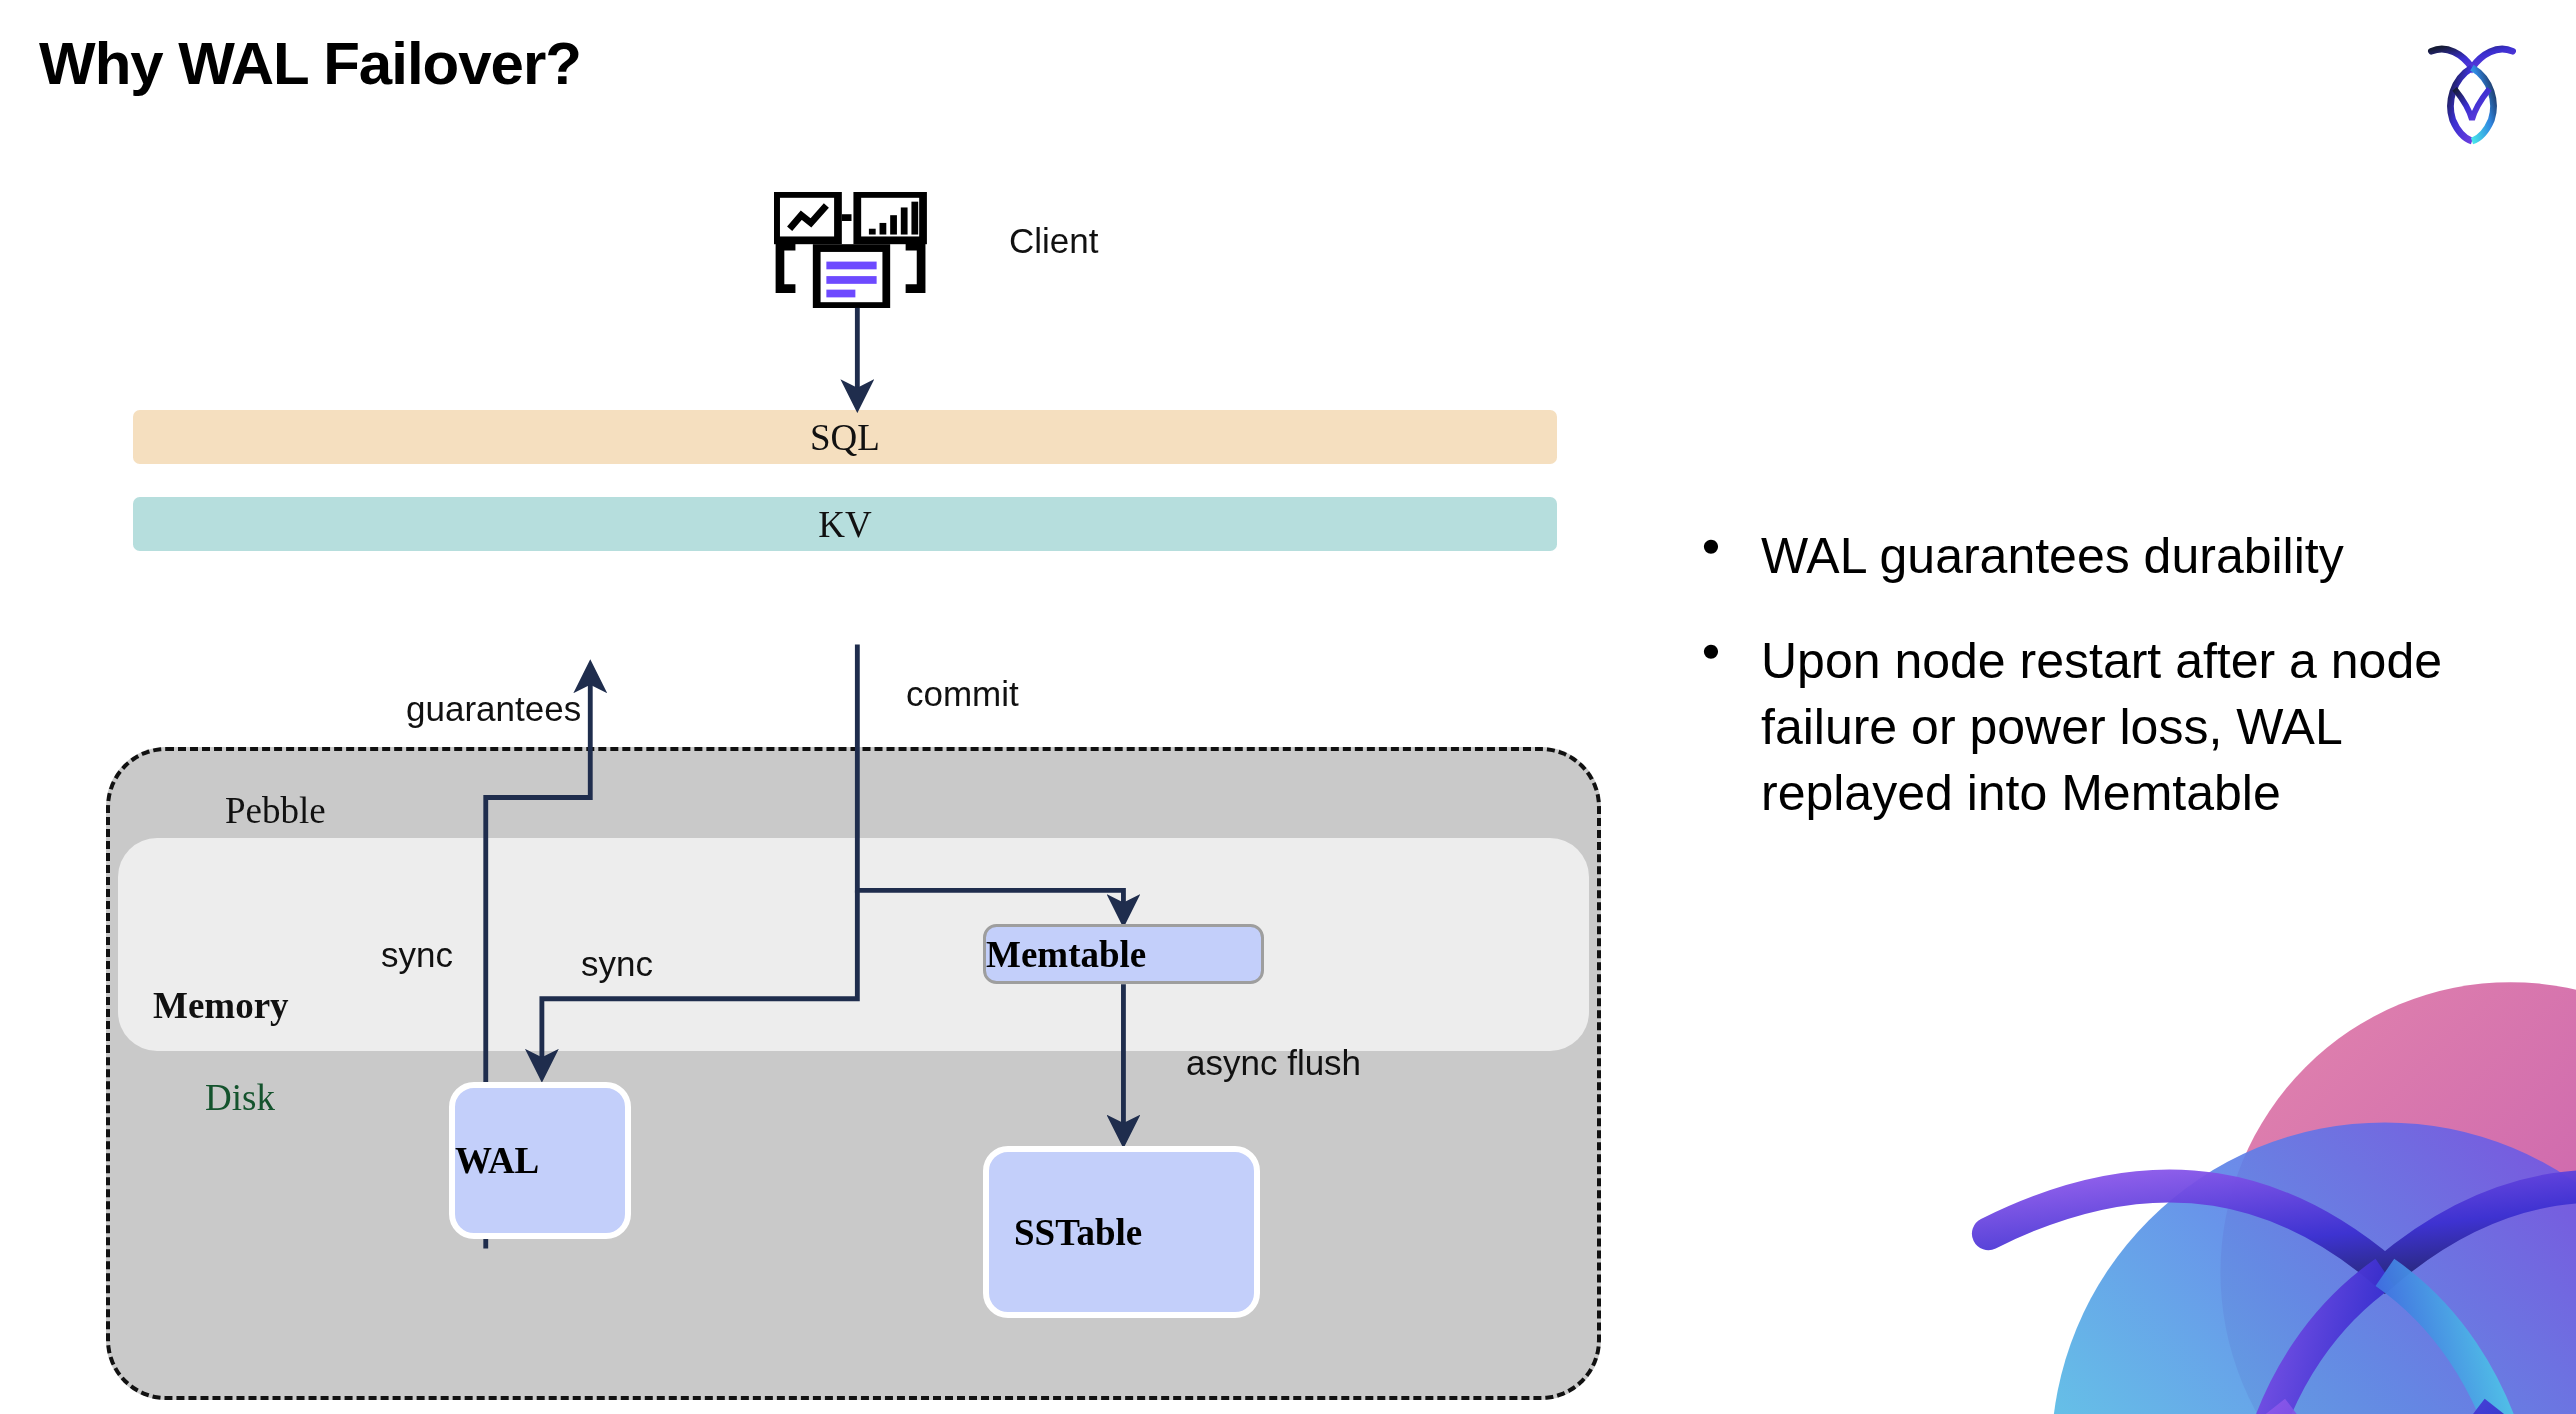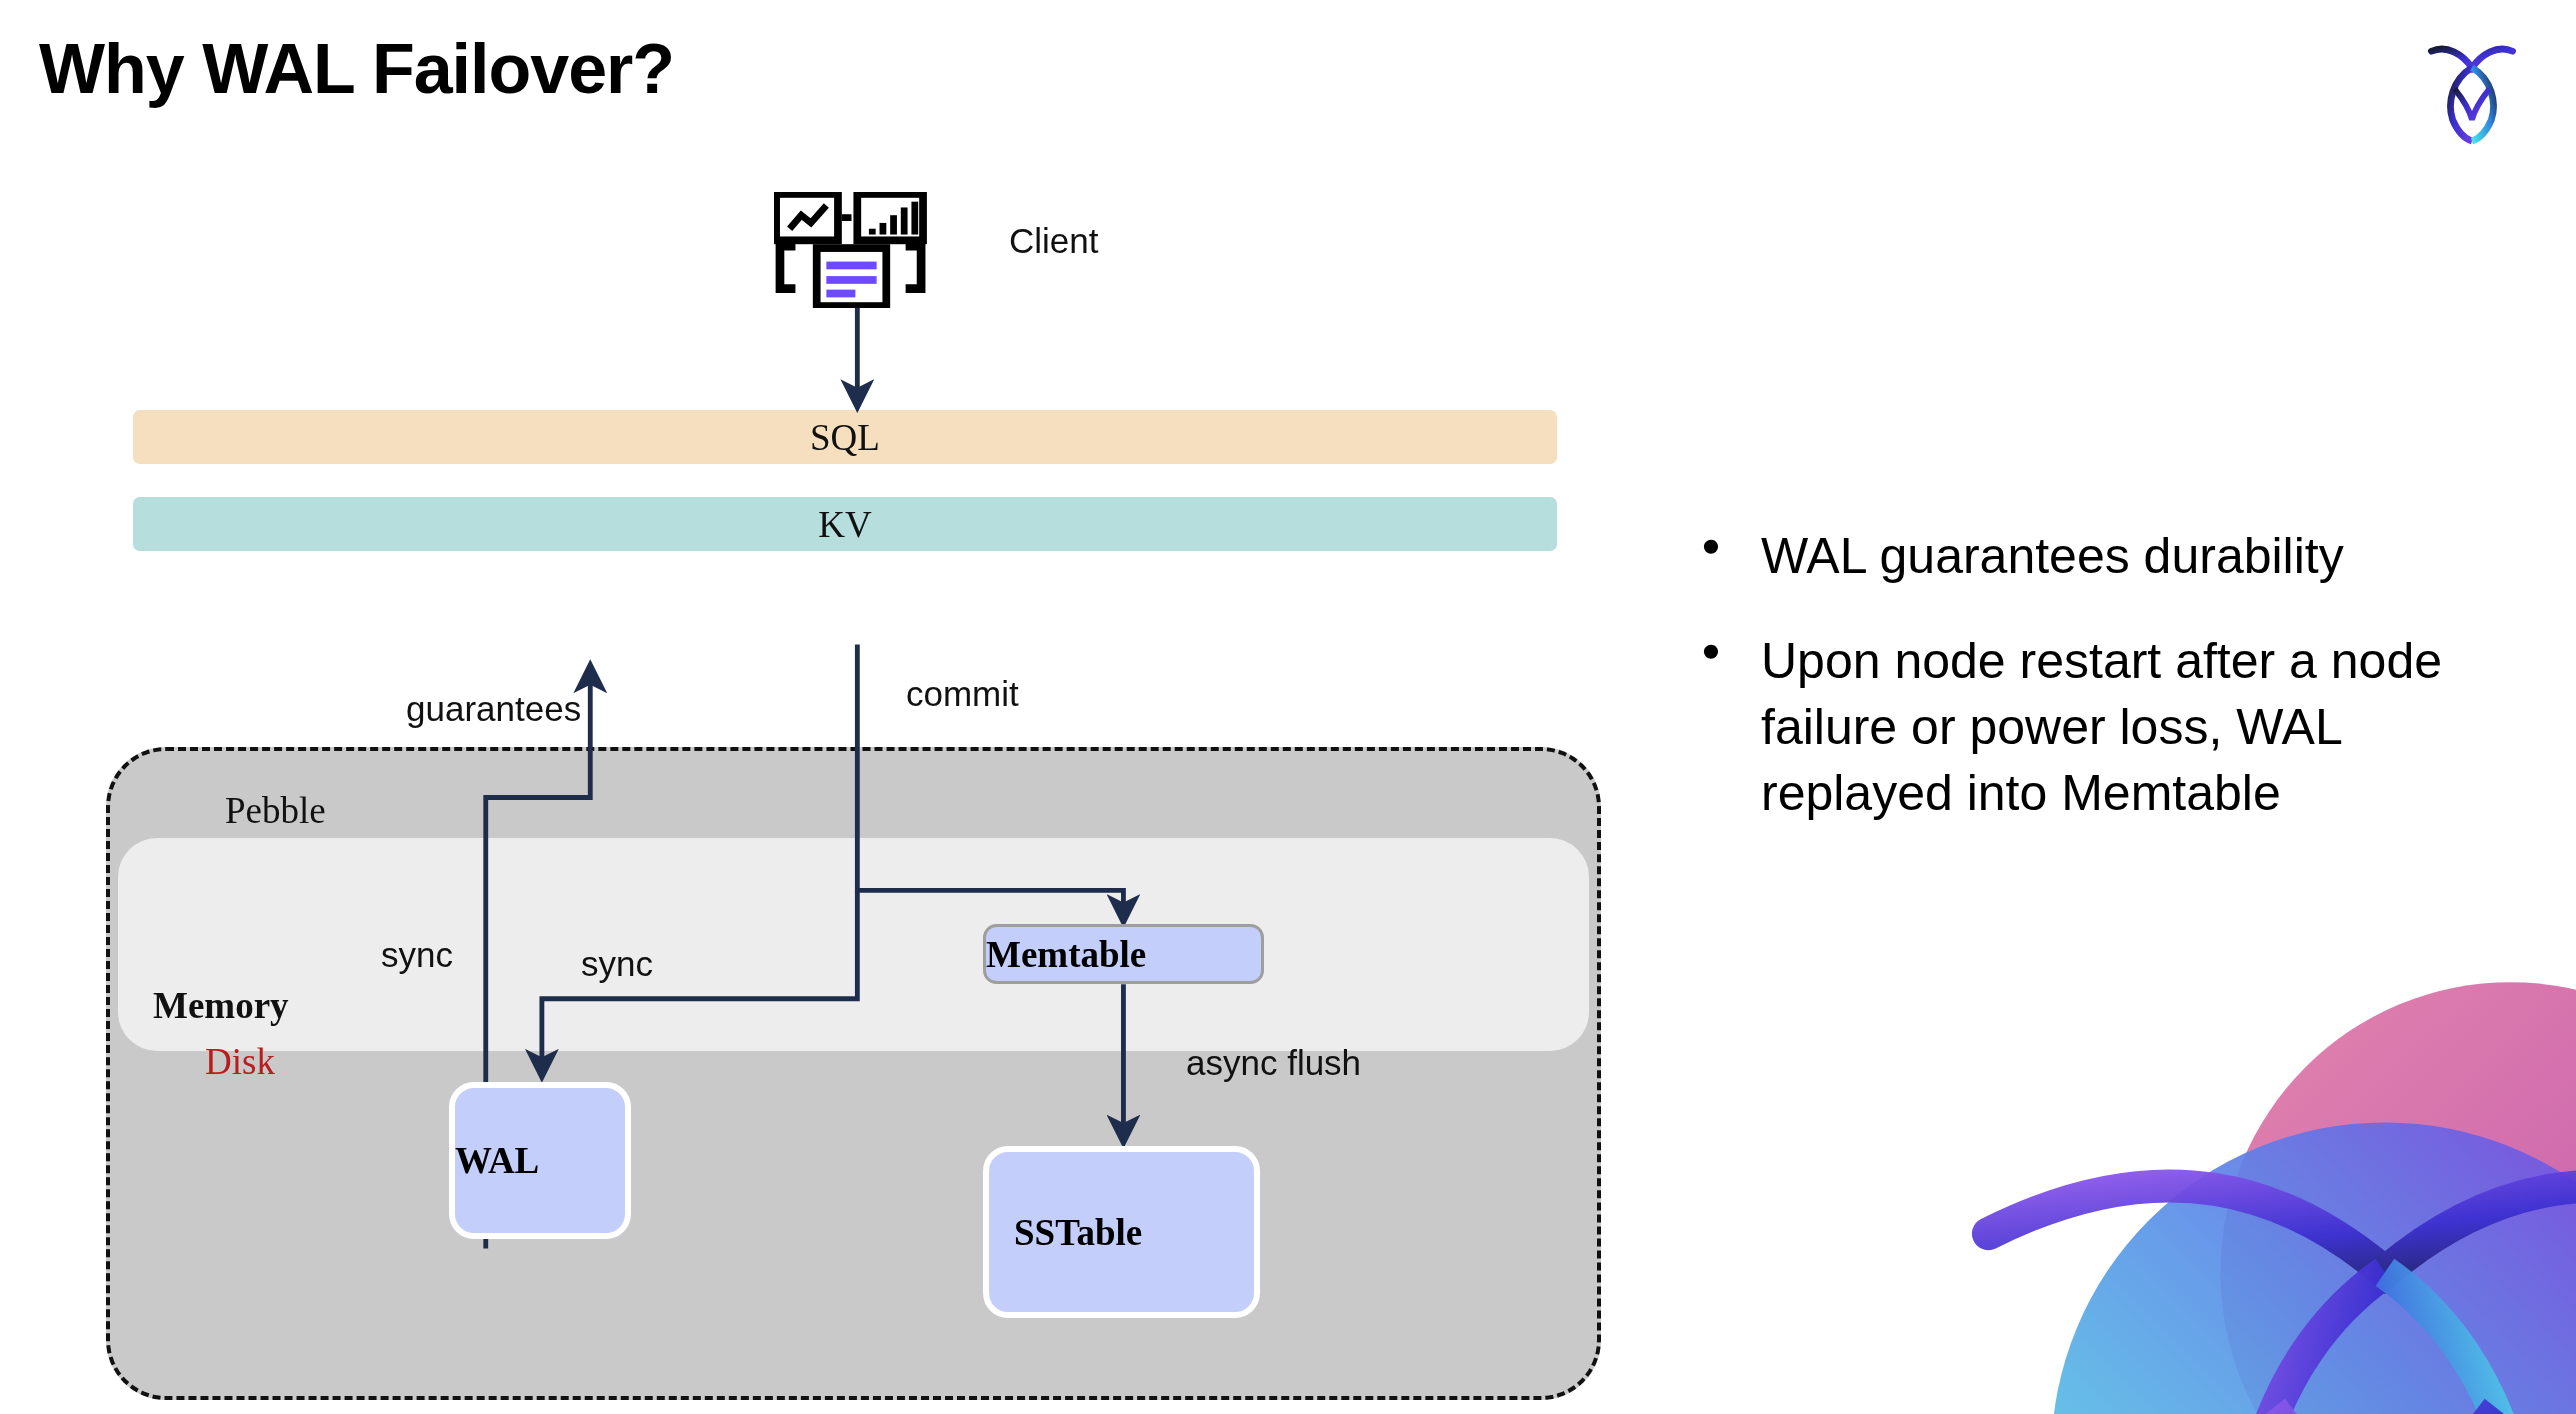--- a/index.html
+++ b/index.html
@@ -3,21 +3,21 @@
 <meta charset="utf-8">
 <style>
   html,body{margin:0;padding:0;background:#fff;}
   body{width:2576px;height:1415px;position:relative;overflow:hidden;
        font-family:"Liberation Sans", sans-serif;}
 
   
   #page-title{
     position:absolute; left:39px; top:31px;
     font-family:"Liberation Sans", sans-serif;
-    font-weight:bold; font-size:70px; letter-spacing:-1px;
+    font-weight:bold; font-size:60px; letter-spacing:-1px;
     color:#000; line-height:1.1; white-space:nowrap;
   }
 
   
   #brand-logo{position:absolute; left:2414px; top:29px; width:116px; height:116px;}
 
   
   #decor-watermark{position:absolute; left:1969px; top:953px; width:677px; height:542px;
      overflow:hidden; pointer-events:none;}
 
@@ -48,22 +48,22 @@
   }
   #pebble-label{position:absolute; left:225px; top:789px;
      font-family:"Liberation Serif", serif; font-size:37px; color:#111;}
 
   #memory-box{
     position:absolute; left:118px; top:838px; width:1471px; height:213px;
     background:#ededed; border-radius:39px;
   }
   #memory-label{position:absolute; left:153px; top:984px;
      font-family:"Liberation Serif", serif; font-size:37px; color:#111;font-weight:bold;}
-  #disk-label{position:absolute; left:205px; top:1040px;
-     font-family:"Liberation Serif", serif; font-size:37px; color:#b91c1c;}
+  #disk-label{position:absolute; left:205px; top:1076px;
+     font-family:"Liberation Serif", serif; font-size:37px; color:#14532d;}
 
   
   .node-box{
     position:absolute; display:flex; align-items:center; justify-content:flex-start;
     font-family:"Liberation Serif", serif; font-weight:bold; color:#000;
     background:#c3cffa; box-sizing:border-box;
   }
   #node-memtable{left:983px; top:924px; width:281px; height:60px;
      border:3.9px solid #9e9e9e; border-radius:13.5px; font-size:37px;}
   #node-wal{left:449px; top:1082px; width:182px; height:157px;

